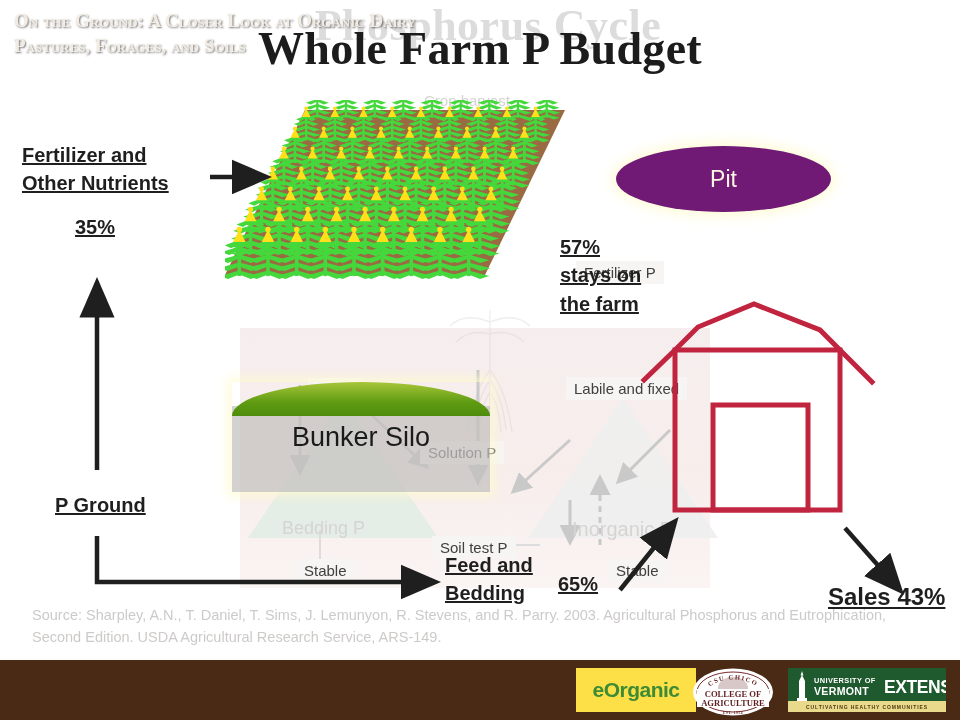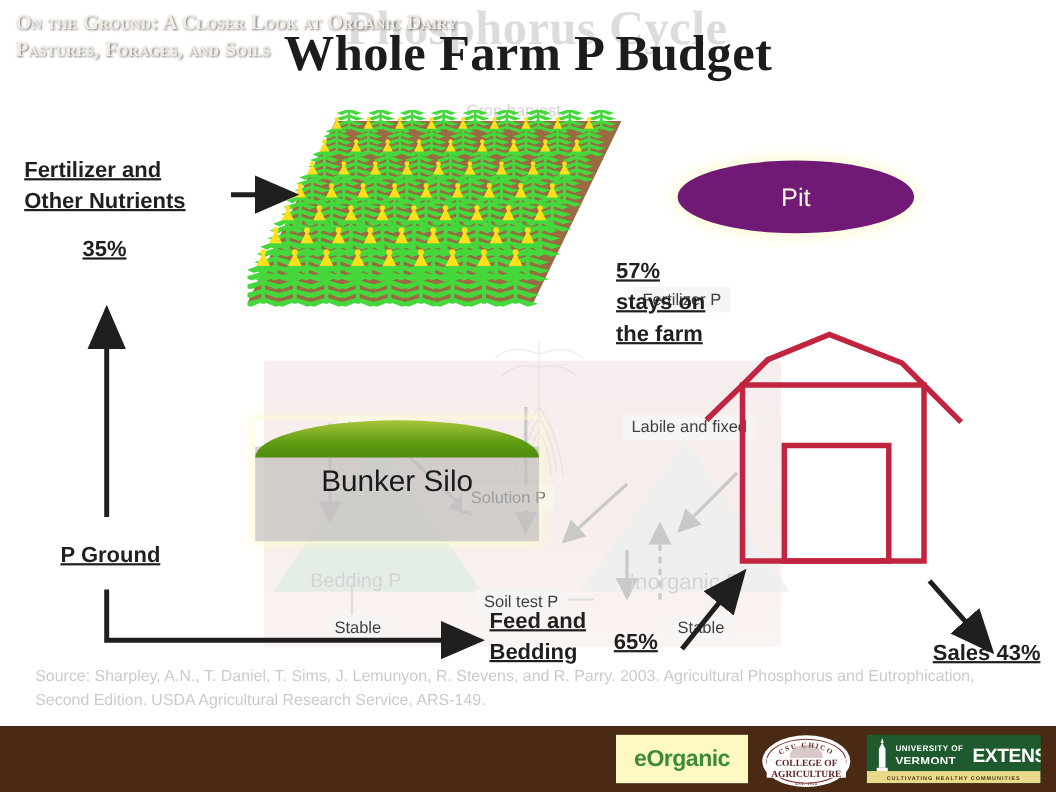--- a/index.html
+++ b/index.html
@@ -56,36 +56,36 @@
   #title{position:absolute;left:0;top:22px;width:960px;text-align:center;
          font-family:"Liberation Serif",serif;font-weight:bold;font-size:46px;
          color:#1c1c1c;letter-spacing:.3px;}
 
   #lbl-fertilizer{left:22px;top:142px;font-size:20px;line-height:1.38;}
   #lbl-fert-pct{left:75px;top:216px;font-size:20px;}
   #lbl-stays{left:560px;top:233px;font-size:20px;line-height:1.42;}
   #lbl-pinputs{left:55px;top:494px;font-size:20px;}
   #lbl-feed{left:445px;top:551px;font-size:20px;line-height:1.42;}
   #lbl-feed-pct{left:558px;top:573px;font-size:20px;}
-  #lbl-sales{left:848px;top:583px;font-size:20px;}
+  #lbl-sales{left:828px;top:583px;font-size:24px;}
 
   
   #source{position:absolute;left:32px;top:604px;width:890px;
           font-size:14.5px;line-height:1.55;color:#cdcbc9;}
 
   
   #footer{position:absolute;left:0;top:660px;width:960px;height:60px;background:#4a2a14;}
   #footer-title{position:absolute;left:14px;top:8px;width:540px;
                 font-family:"Liberation Serif",serif;font-variant:small-caps;
                 font-weight:bold;font-size:19px;line-height:1.32;color:#f3ece3;
                 text-shadow:1px 1px 2px rgba(0,0,0,.55);white-space:pre-line;}
   .logo{position:absolute;top:668px;}
 
   
-  #logo-eorganic{left:560px;width:120px;height:44px;background:#fef9c3;
+  #logo-eorganic{left:576px;width:120px;height:44px;background:#fde047;
                  display:flex;align-items:center;justify-content:center;overflow:hidden;}
   #logo-eorganic .txt{font-family:"Liberation Sans",sans-serif;font-weight:bold;
                       font-size:21px;color:#3d8b35;letter-spacing:-.5px;}
   
   #logo-csuchico{left:692px;width:82px;height:48px;}
   
   #logo-uvm{left:788px;width:158px;height:44px;background:#1f5a2e;overflow:hidden;}
 </style>
 </head>
 <body>

